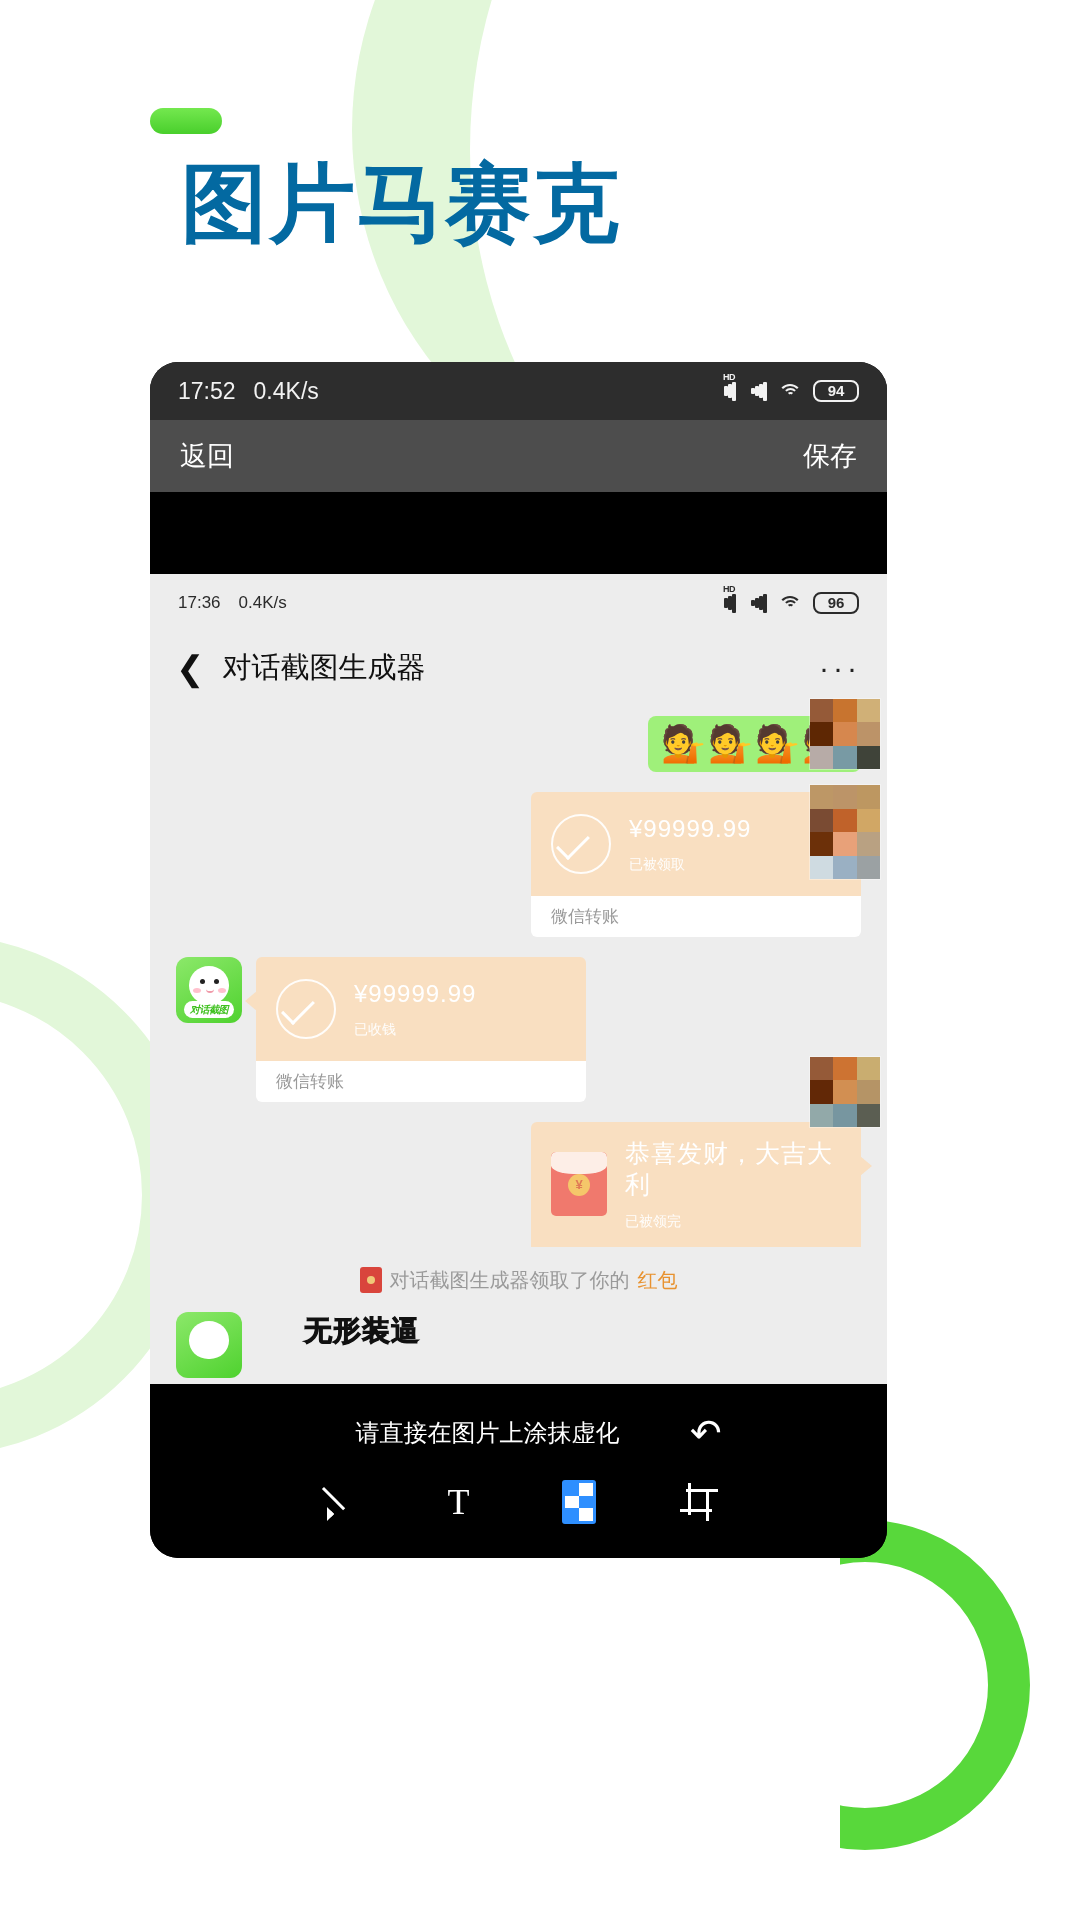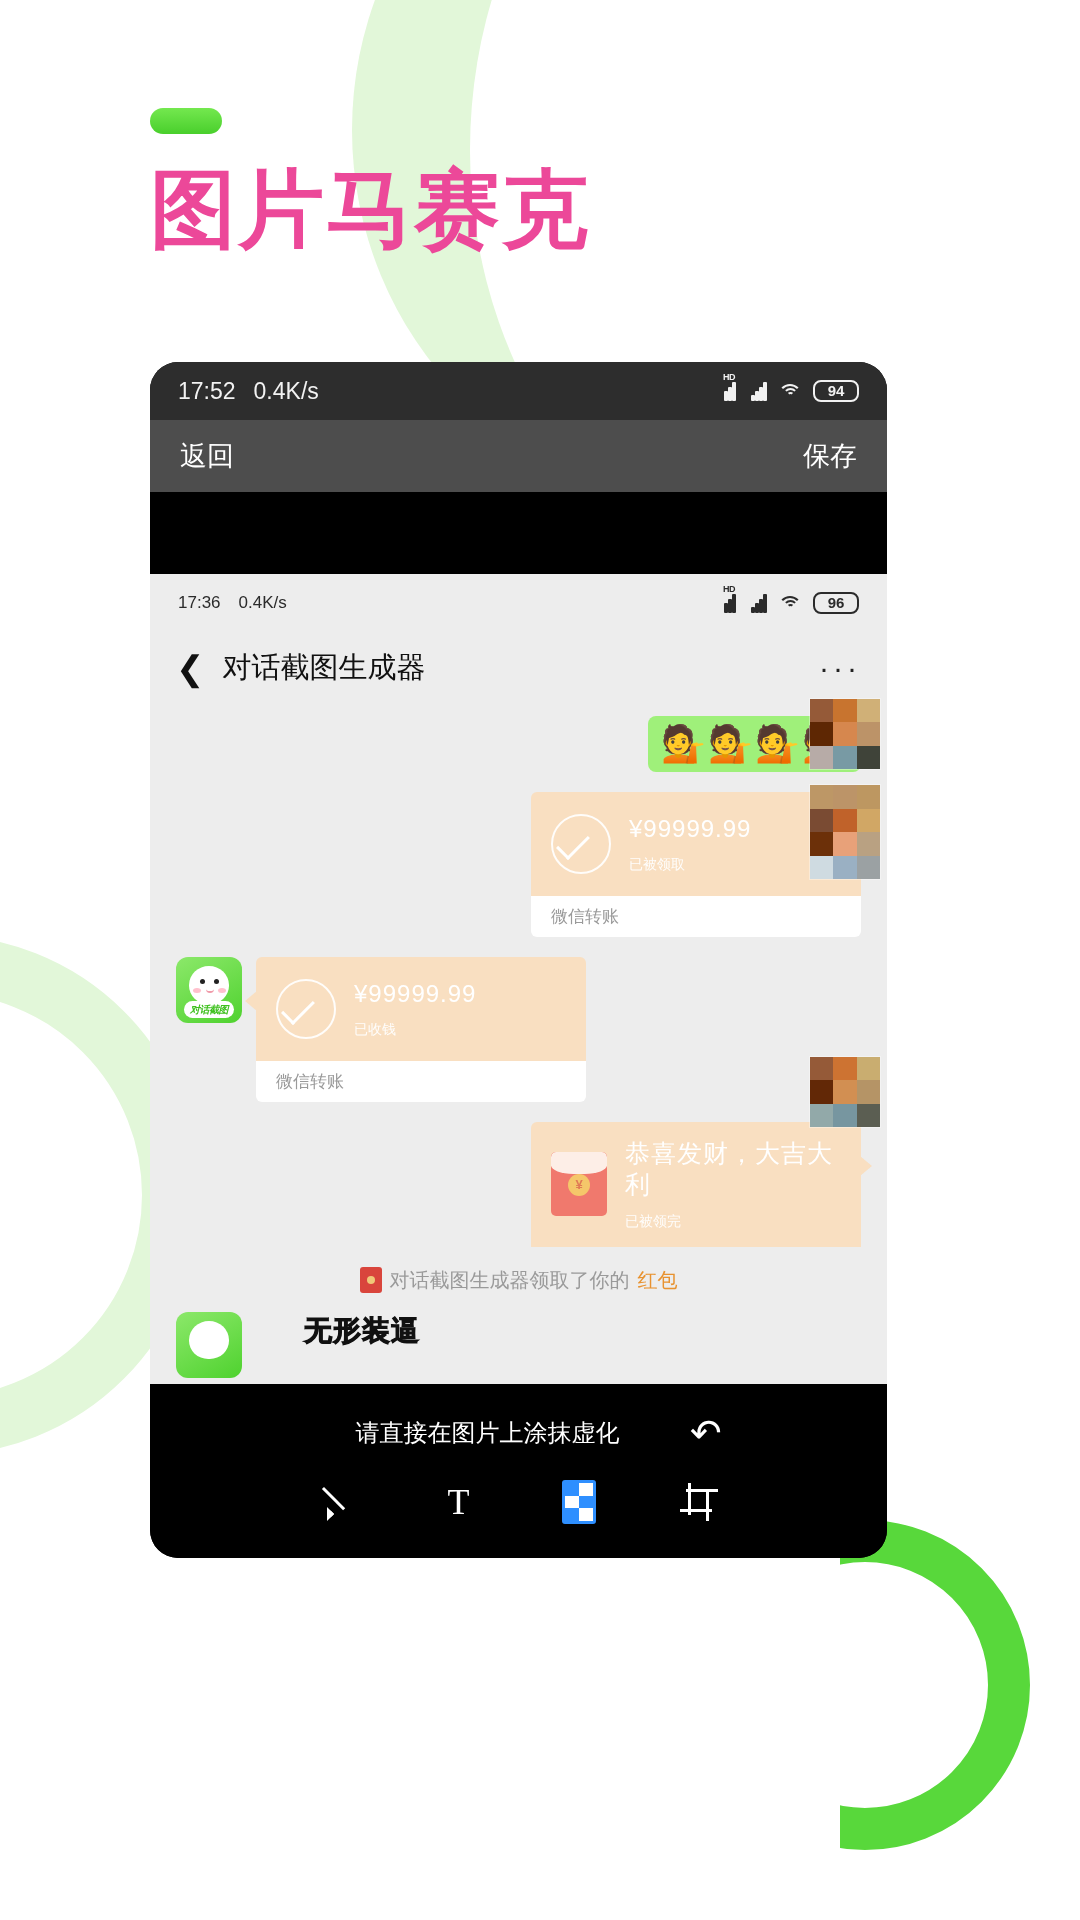--- a/index.html
+++ b/index.html
@@ -52,23 +52,24 @@
   .headline-wrap { position:absolute; left:150px; top:108px; z-index:3; }
   .pill {
     width:72px; height:26px; border-radius:13px;
     background:linear-gradient(180deg,#74e84f 0%,#49cf2c 100%);
   }
   .headline {
     margin-top:30px;
     font-size:86px;
     line-height:1.08;
     font-weight:bold;
-    color:#ec4899;
+    color:#0369a1;
     letter-spacing:2px;
-    font-family:Liberation Serif, serif;
+    font-family:Liberation Mono, monospace;
+    margin-left:31px;
   }
 
   
   .phone {
     position:absolute;
     left:150px; top:362px;
     width:737px; height:1196px;
     background:#000;
     z-index:4;
     overflow:hidden;
@@ -79,21 +80,21 @@
   .outer-status {
     height:58px; background:#2d2d2d;
     display:flex; align-items:center;
     padding:0 28px; color:#f2f2f2;
     flex:0 0 auto;
   }
   .st-left { display:flex; align-items:center; gap:18px; font-size:23px; }
   .st-right { margin-left:auto; display:flex; align-items:center; gap:11px; }
 
   
-  .sig { display:inline-flex; align-items:flex-end; gap:0; height:20px; position:relative; }
+  .sig { display:inline-flex; align-items:center; gap:0; height:20px; position:relative; }
   .sig i { display:block; width:4px; background:currentColor; border-radius:1px; }
   .sig i:nth-child(1){height:6px}
   .sig i:nth-child(2){height:10px}
   .sig i:nth-child(3){height:14px}
   .sig i:nth-child(4){height:19px}
   .hd-tag { font-size:9px; font-weight:bold; position:absolute; left:-1px; top:-9px; letter-spacing:-.5px;}
   .wifi { width:24px;height:19px;position:relative;display:inline-block;}
   .wifi b{ position:absolute; border:2.5px solid currentColor; border-bottom-color:transparent;
            border-left-color:transparent; border-right-color:transparent; border-radius:50%;}
   .wifi b:nth-child(1){ width:24px;height:24px;left:0;top:2px;}

